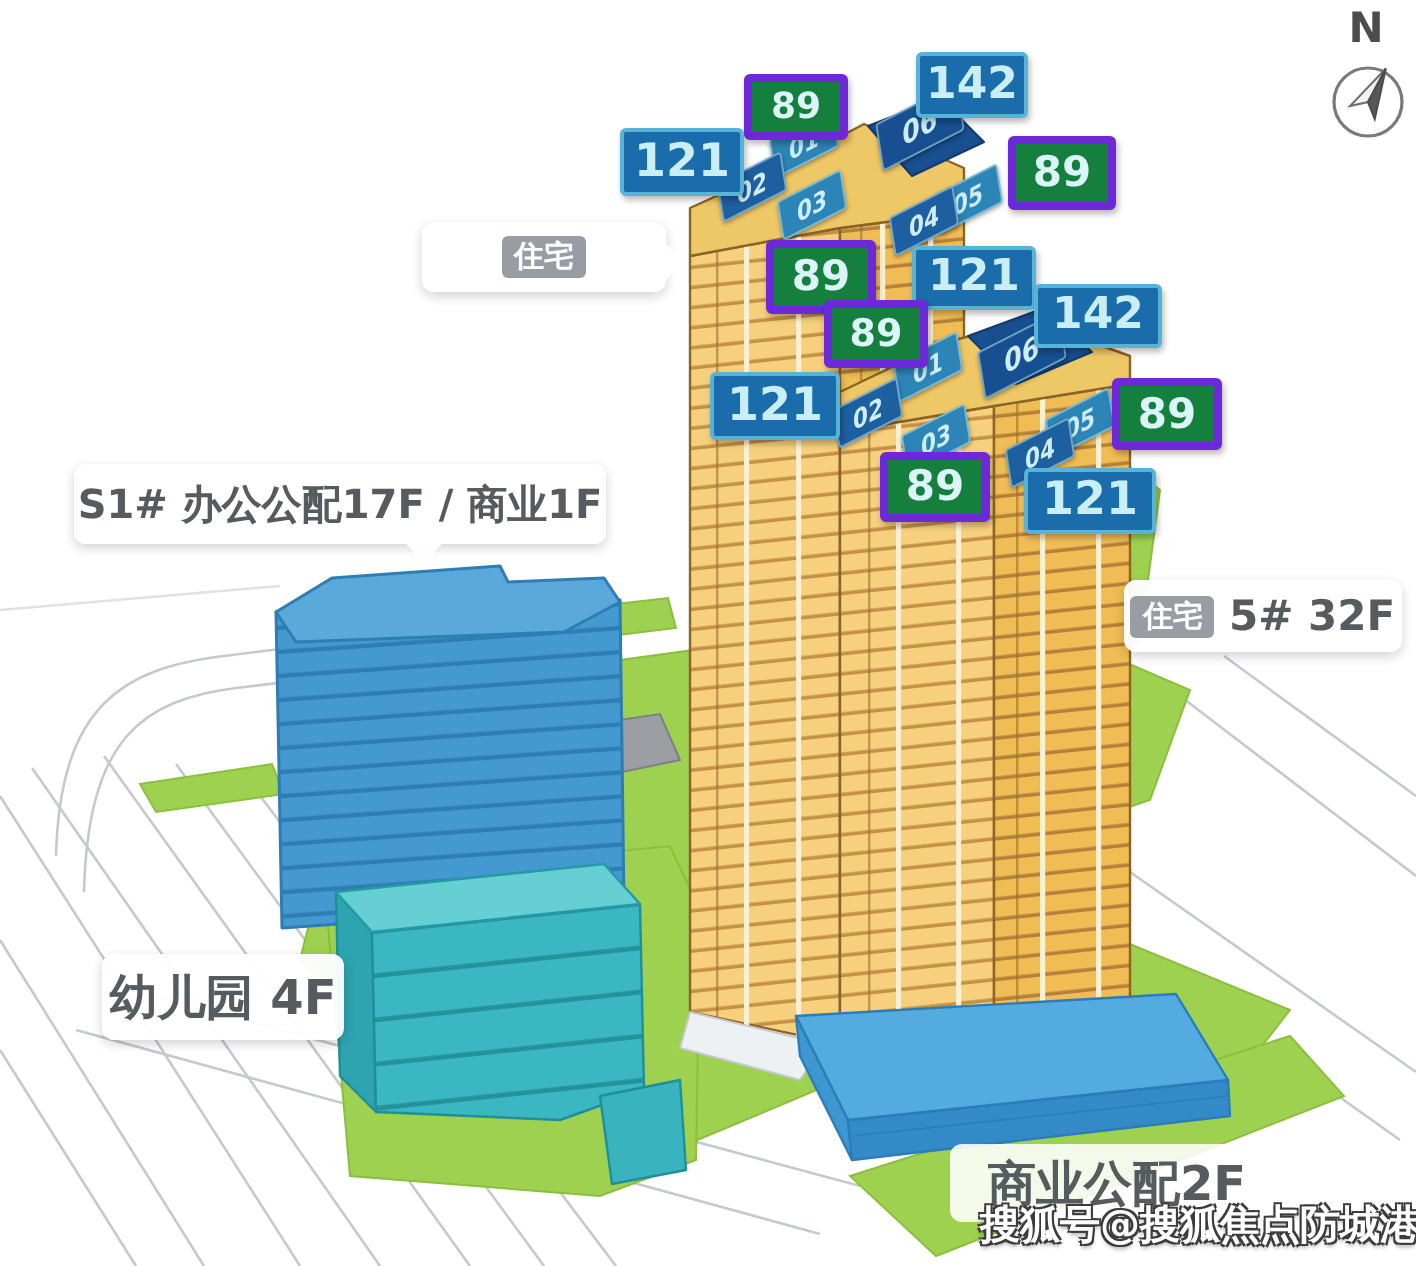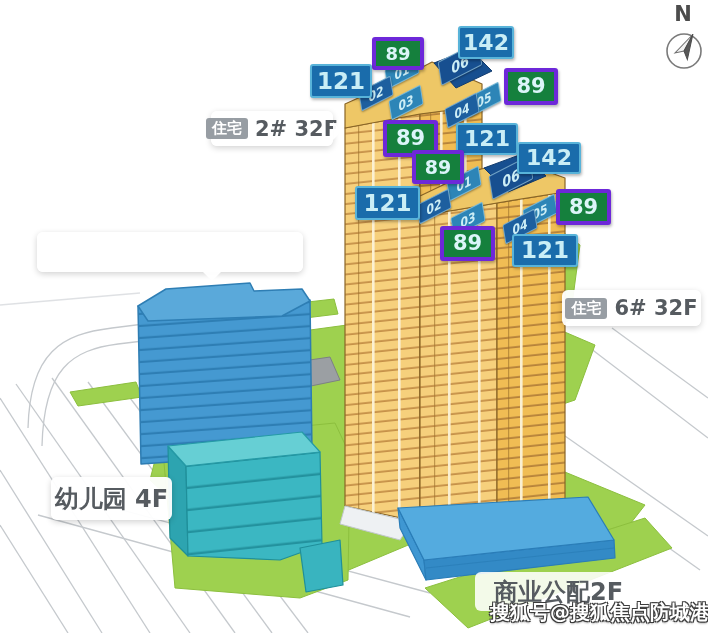--- a/index.html
+++ b/index.html
@@ -174,30 +174,30 @@
   <div class="badge dark" style="left:456px;top:123px;width:58px;height:28px;font-size:22px;">121</div>
   <div class="badge dark" style="left:517px;top:142px;width:60px;height:28px;font-size:22px;">142</div>
   <div class="badge teal" style="left:412px;top:150px;width:44px;height:26px;font-size:19px;">89</div>
   <div class="badge dark" style="left:355px;top:186px;width:61px;height:30px;font-size:23px;">121</div>
   <div class="badge teal" style="left:556px;top:189px;width:47px;height:28px;font-size:21px;">89</div>
   <div class="badge teal" style="left:440px;top:226px;width:47px;height:27px;font-size:21px;">89</div>
   <div class="badge dark" style="left:512px;top:234px;width:62px;height:29px;font-size:23px;">121</div>
 
   <div class="pill" style="left:211px;top:111px;width:122px;height:35px;font-size:21px;">
     <span class="chip">住宅</span>
-    <span>2# 32F</span>
     <span class="ptr-right"></span>
   </div>
 
   <div class="pill" style="left:562px;top:290px;width:139px;height:36px;font-size:21px;">
     <span class="chip">住宅</span>
-    <span>6# 32F</span>
+    <span>5# 32F</span>
   </div>
 
   <div class="pill" style="left:37px;top:232px;width:266px;height:40px;font-size:20px;">
+    <span>S1# 办公公配17F / 商业1F</span>
     <span class="ptr-down"></span>
   </div>
 
   <div class="pill" style="left:51px;top:477px;width:121px;height:43px;font-size:24px;">
     <span>幼儿园 4F</span>
   </div>
 
   <div class="pill" style="left:475px;top:572px;width:167px;height:39px;font-size:24px;background:rgba(255,255,255,.88);box-shadow:none;">
     <span>商业公配2F</span>
   </div>

